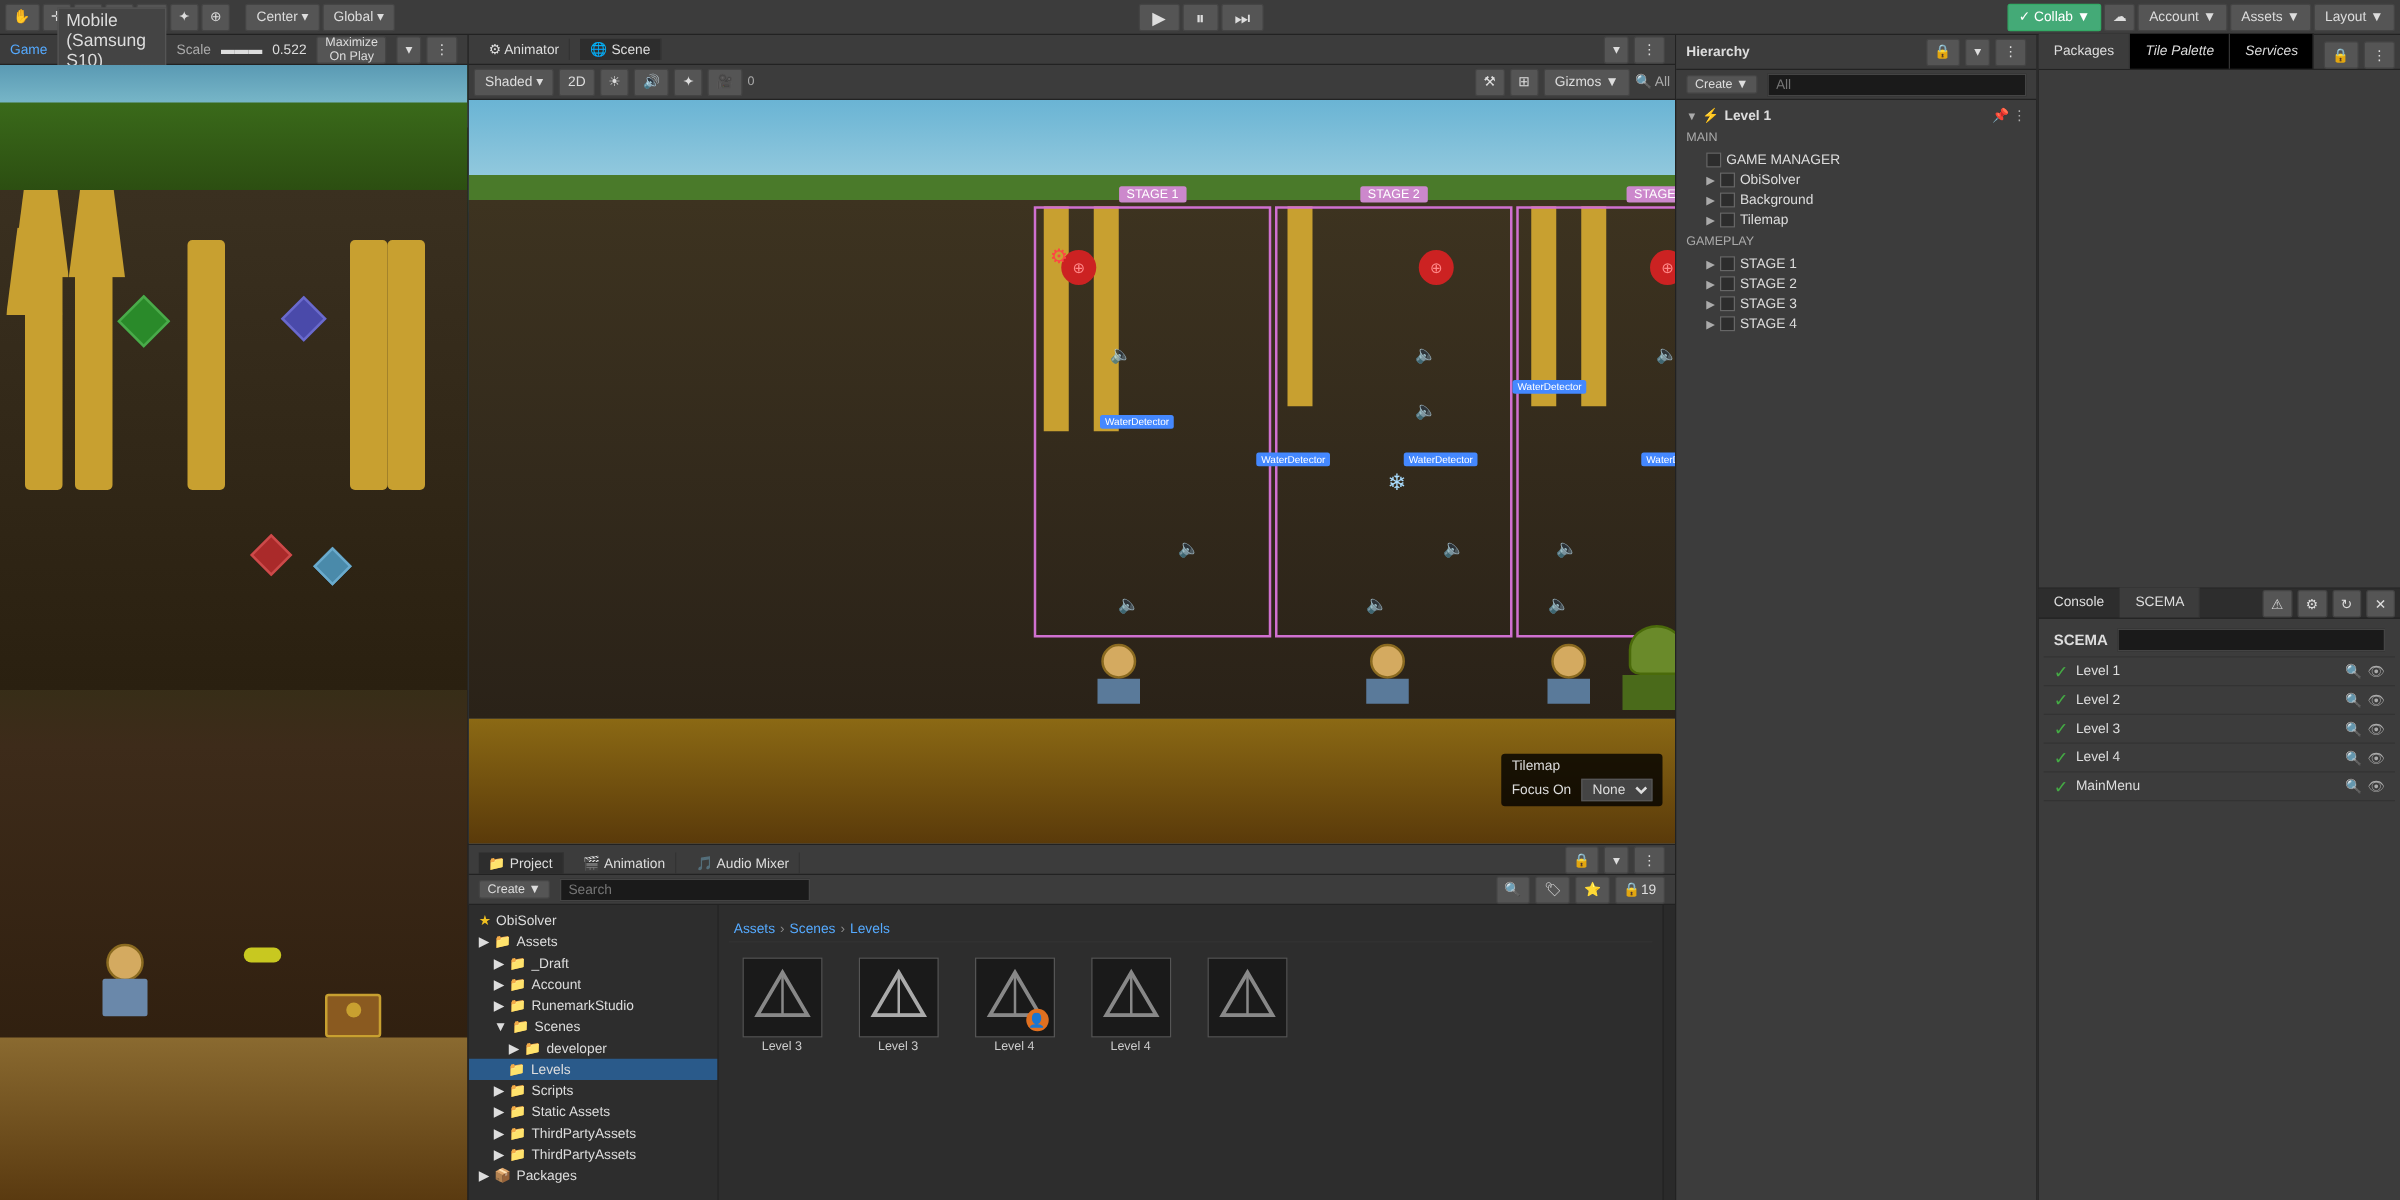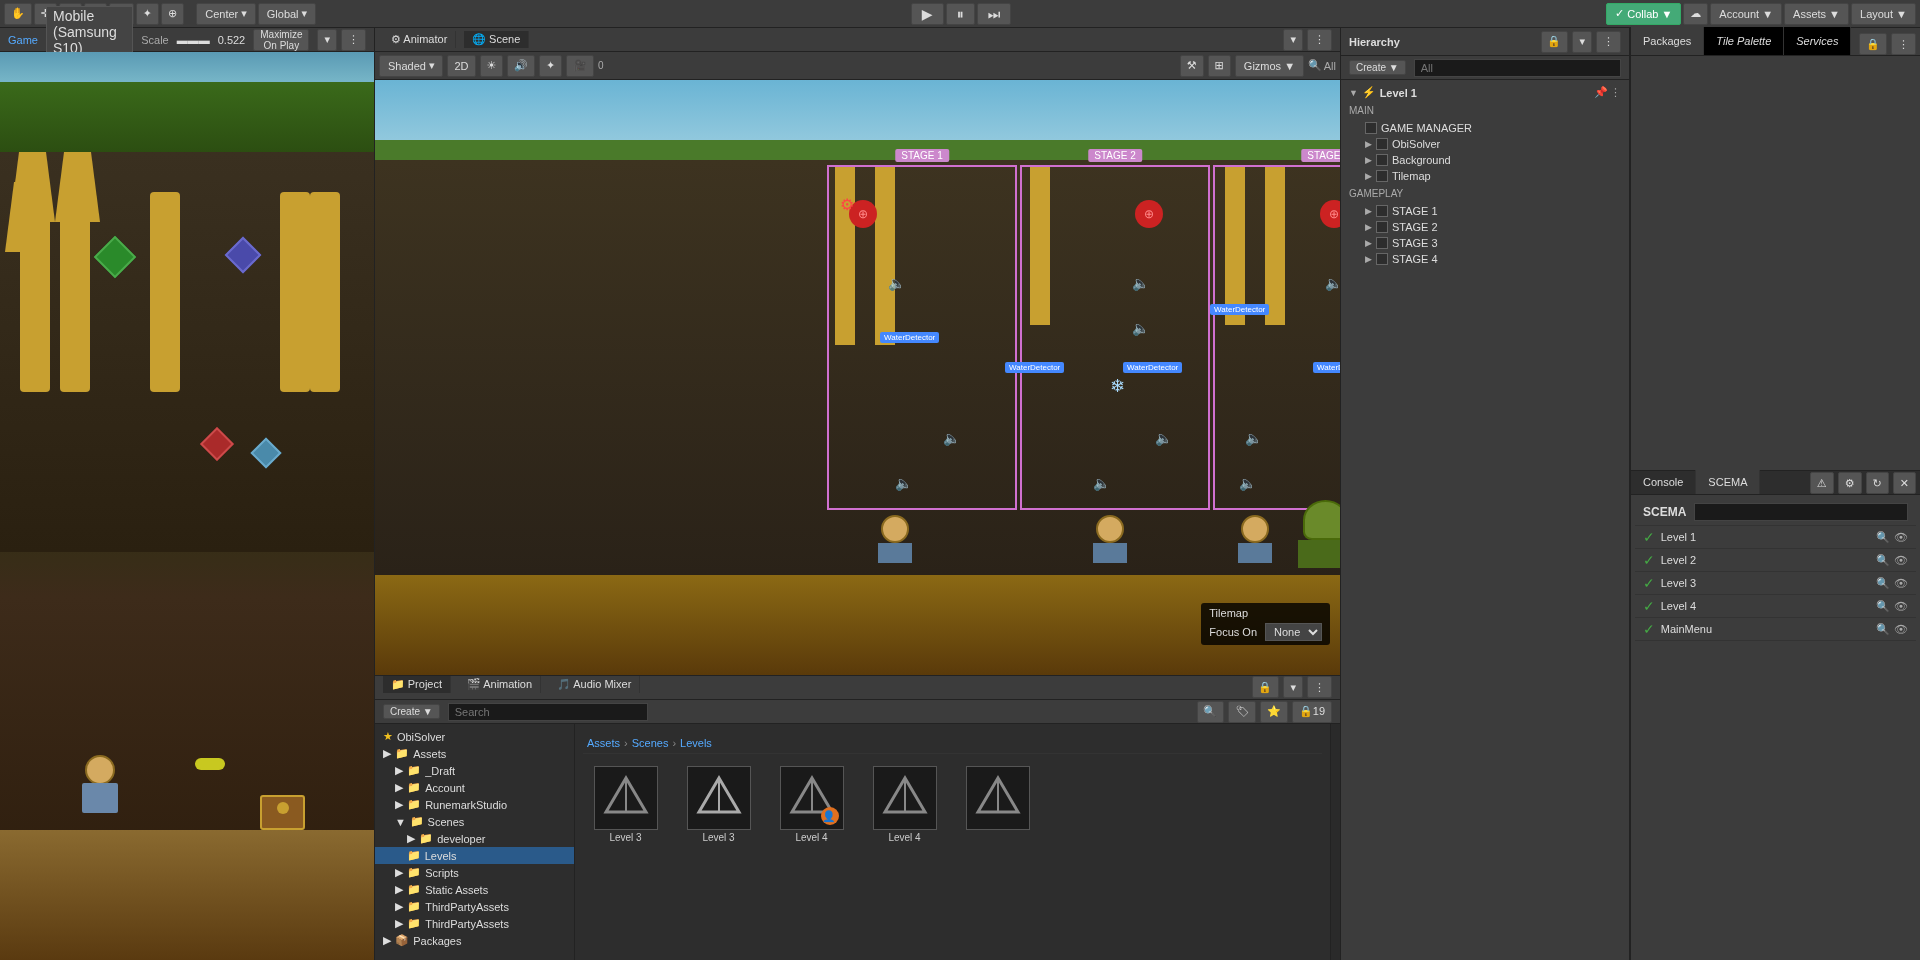--- a/index.html
+++ b/index.html
@@ -115,21 +115,21 @@
       background: #2d2d2d;
       border-top: 1px solid #222;
       display: flex;
       flex-direction: column;
     }
     #project-header {
       height: 24px;
       background: #3c3c3c;
       border-bottom: 1px solid #222;
       display: flex;
-      align-items: flex-start;
+      align-items: flex-end;
       padding: 0 8px;
       font-size: 11px;
       gap: 8px;
     }
     .project-tab {
       padding: 2px 8px;
       cursor: pointer;
       border-right: 1px solid #333;
     }
     .project-tab.active { background: #2d2d2d; }

